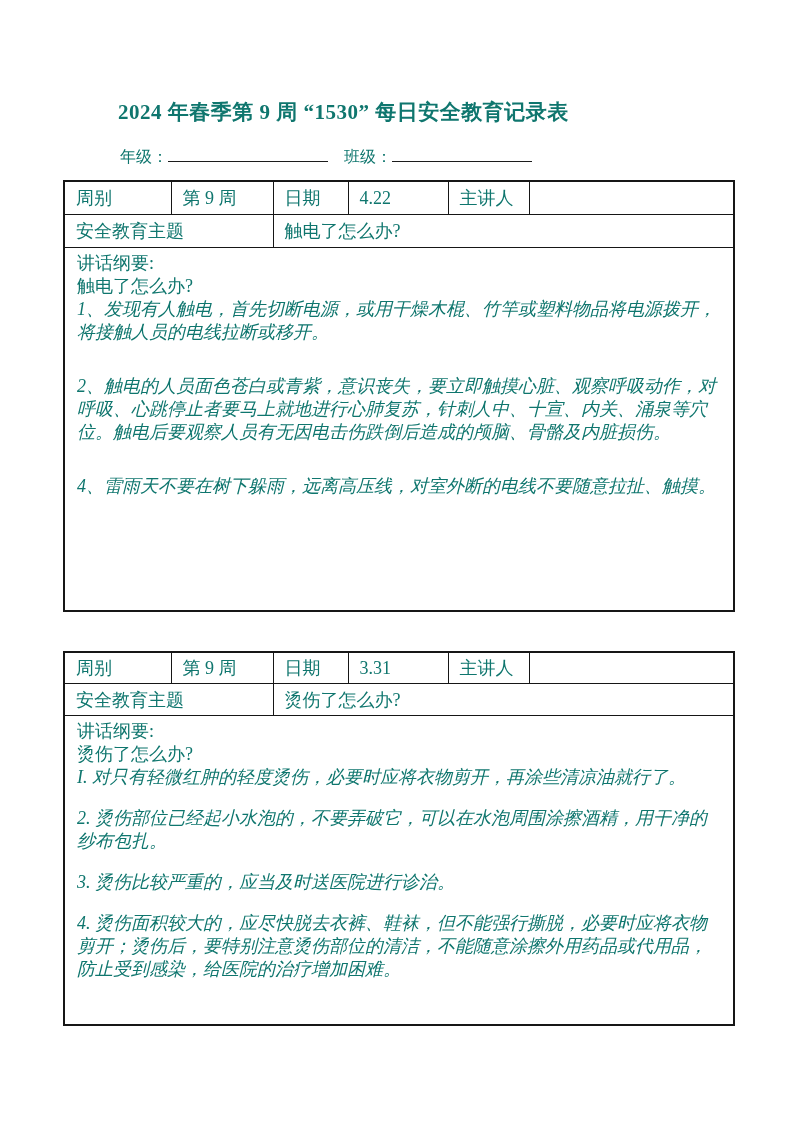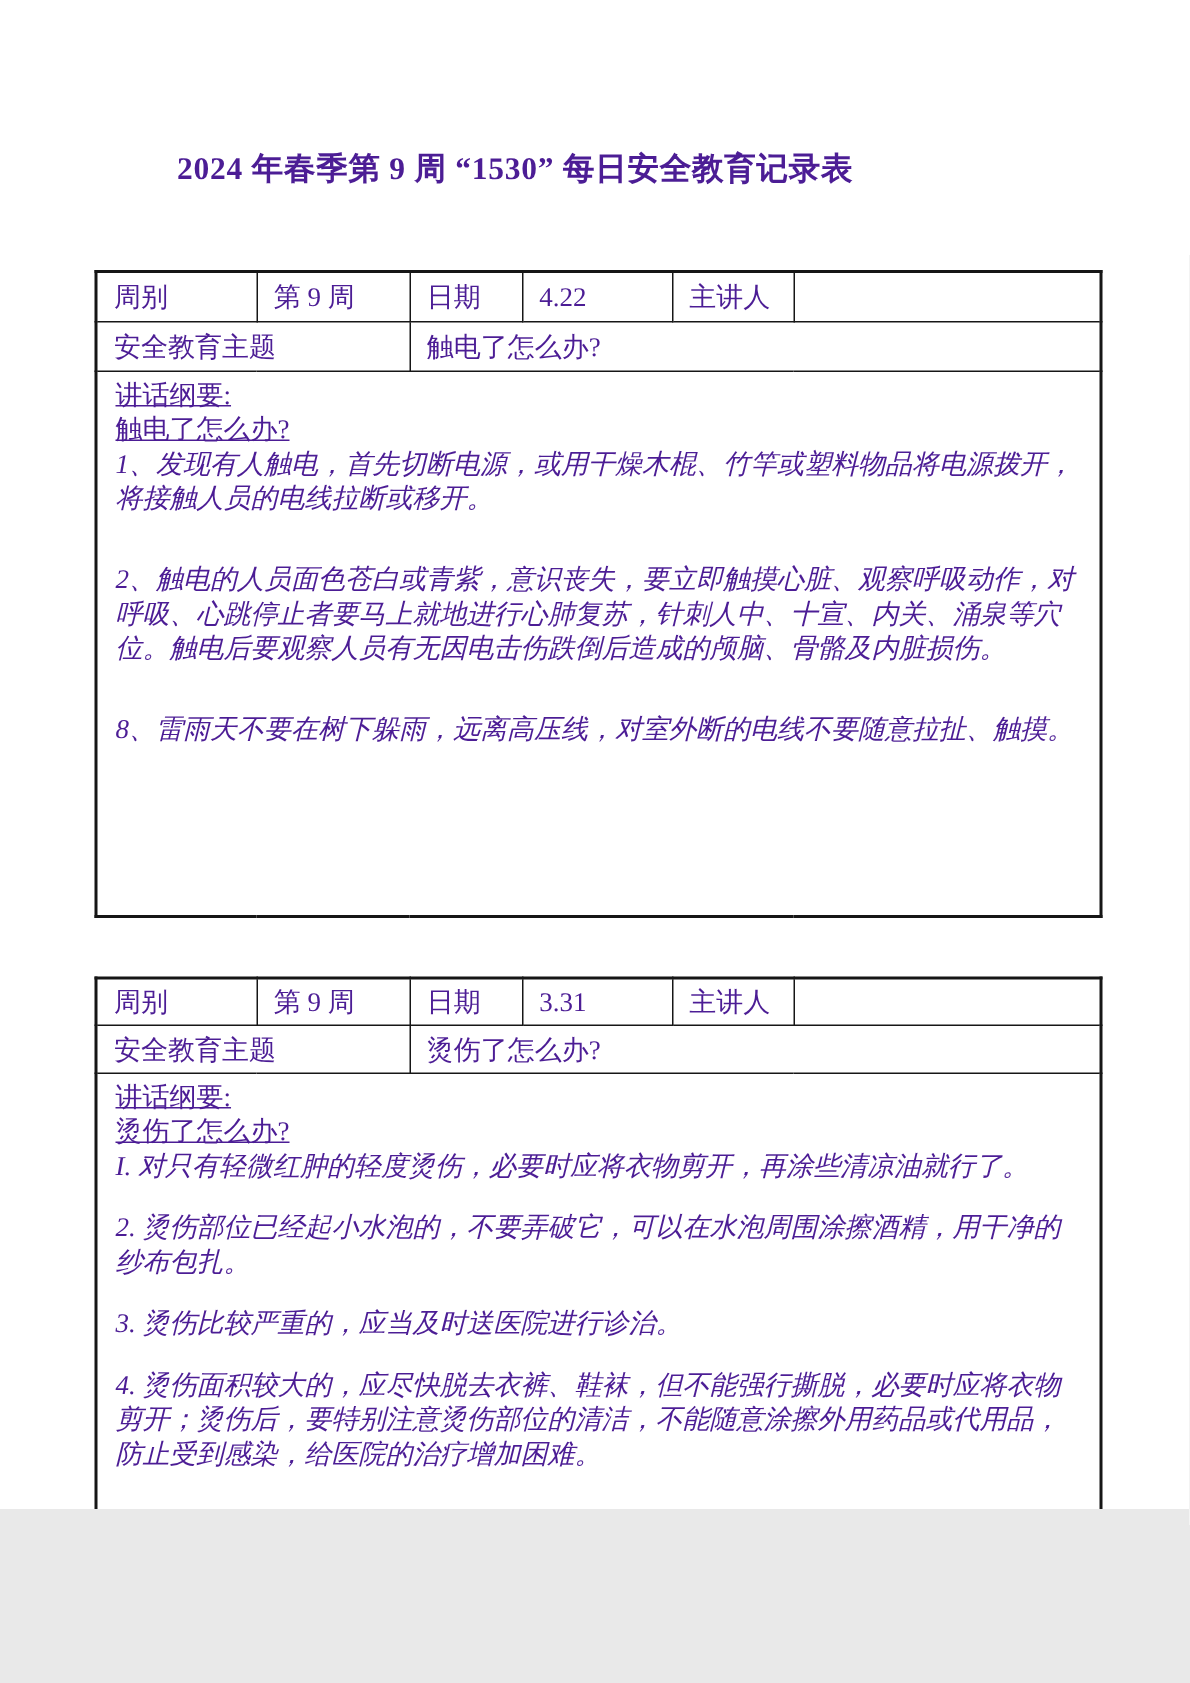--- a/index.html
+++ b/index.html
@@ -1,21 +1,21 @@
 <!DOCTYPE html>
 <html><head>
 <meta charset="utf-8">
 <style>
   html,body { margin:0; padding:0; background:#e9e9e9; }
   .page {
     position:relative;
-    width:793px; height:1006px;
+    width:793px; height:1122px;
     background:#ffffff;
     font-family:"Liberation Serif","DejaVu Serif",serif;
-    color:#4c1d95;
+    color:#0f766e;
     overflow:hidden;
     margin:0 auto;
   }
   .doc-title {
     position:absolute; left:118px; top:98px;
     font-size:21px; font-weight:bold; letter-spacing:0.5px;
     white-space:nowrap;
   }
   .meta-row {
     position:absolute; left:120px; top:146px;
@@ -51,32 +51,35 @@
   #table1 tr.row-body td   { height:352px; }
   #table2 tr.row-head td   { height:30px; }
   #table2 tr.row-topic td  { height:31px; }
   #table2 tr.row-body td   { height:298px; }
 
   td.content-cell {
     vertical-align:top !important;
     padding:4px 12px 6px 12px !important;
     line-height:23px;
   }
-  .line  { margin:0;text-decoration:underline; }
+  .line  { margin:0; }
   .point { margin:0;font-style:italic; }
   .t1 .point + .point { margin-top:31px; }
   .t2 .point + .point { margin-top:18px; }
 </style>
 </head>
 <body>
 
 <div class="page">
 
   <div class="doc-title">2024 年春季第 9 周 “1530” 每日安全教育记录表</div>
 
+  <div class="meta-row">
+    <span>年级：</span><span class="blank-line blank-grade"></span><span>班级：</span><span class="blank-line blank-class"></span>
+  </div>
 
   <table class="form-table" id="table1">
     <colgroup>
       <col style="width:107px">
         <col style="width:102px">
         <col style="width:75px">
       <col style="width:100px">
         <col style="width:81px">
         <col style="width:205px">
     </colgroup>
@@ -92,21 +95,21 @@
     <tr class="row-topic">
       <td colspan="2">安全教育主题</td>
       <td colspan="4">触电了怎么办?</td>
     </tr>
     <tr class="row-body">
       <td colspan="6" class="content-cell t1">
         <div class="line">讲话纲要:</div>
         <div class="line">触电了怎么办?</div>
         <div class="point">1、发现有人触电，首先切断电源，或用干燥木棍、竹竿或塑料物品将电源拨开，将接触人员的电线拉断或移开。</div>
         <div class="point">2、触电的人员面色苍白或青紫，意识丧失，要立即触摸心脏、观察呼吸动作，对呼吸、心跳停止者要马上就地进行心肺复苏，针刺人中、十宣、内关、涌泉等穴位。触电后要观察人员有无因电击伤跌倒后造成的颅脑、骨骼及内脏损伤。</div>
-        <div class="point">8、雷雨天不要在树下躲雨，远离高压线，对室外断的电线不要随意拉扯、触摸。</div>
+        <div class="point">4、雷雨天不要在树下躲雨，远离高压线，对室外断的电线不要随意拉扯、触摸。</div>
       </td>
     </tr>
   </tbody>
     </table>
 
   <table class="form-table" id="table2">
     <colgroup>
       <col style="width:107px">
         <col style="width:102px">
         <col style="width:75px">

